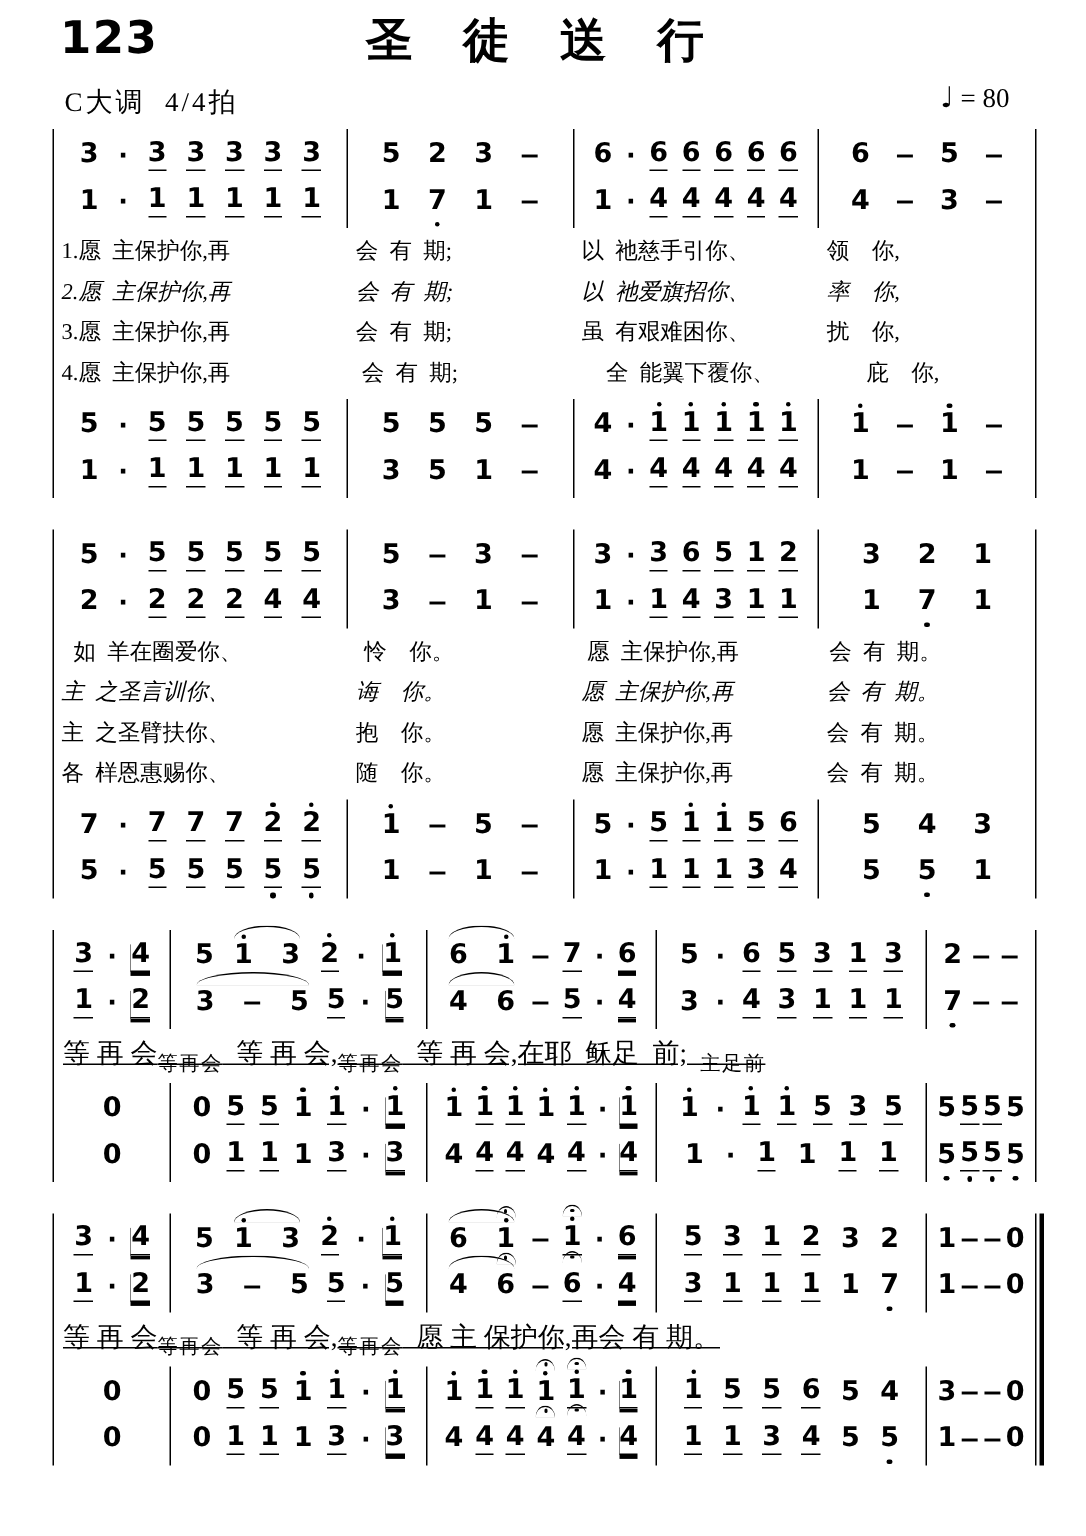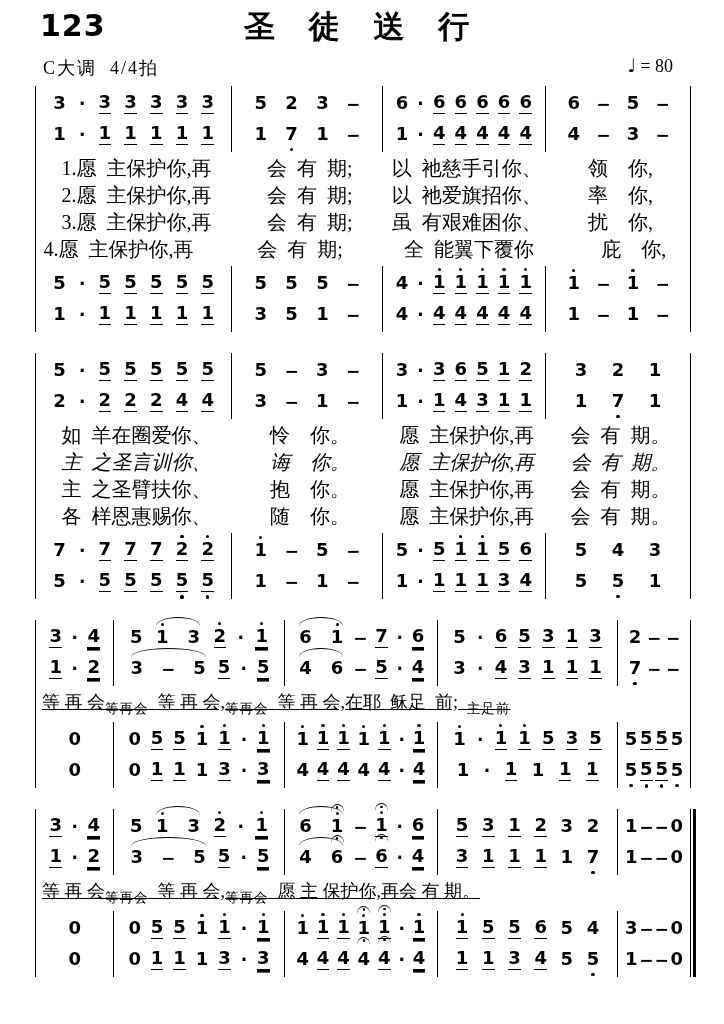--- a/index.html
+++ b/index.html
@@ -31,21 +31,21 @@
         border-top:1.8px solid #000;border-radius:50% 50% 0 0/100% 100% 0 0;}
   .ferm::after{content:'';position:absolute;left:50%;top:1.5px;width:2.6px;height:2.6px;margin-left:-1.3px;border-radius:50%;background:#000;}
   .aug{font:700 17px "DejaVu Sans",sans-serif;padding:0 1px;}
   .sus{font:700 17px "DejaVu Sans",sans-serif;letter-spacing:0;}
   .arcgrp{position:relative;display:inline-flex;align-items:center;gap:17px;padding:0 2px;}
   .arcgrp::before{content:'';position:absolute;top:-11px;left:3px;right:3px;height:8px;
         border-top:1.6px solid #000;border-radius:50% 50% 0 0/100% 100% 0 0;}
   
   .verses{padding:3px 0 3px;}
   .vrow{display:grid;}
-  .vcell{white-space:pre;font-size:20px;line-height:27px;padding-left:5px;overflow:hidden;text-align:center;}
+  .vcell{white-space:pre;font-size:15px;line-height:27px;padding-left:5px;overflow:hidden;}
   .lyricline{white-space:pre;font-size:18px;line-height:30px;padding:1px 2px 3px 6px;overflow:hidden;text-decoration:underline;}
   .lyricline .small{font-size:13.5px;position:relative;top:5px;letter-spacing:1px;}
 </style>
 </head>
 <body>
 
 <div>
   <div class="hdr">
     <div class="hymn-no">123</div>
     <div class="title">圣 徒 送 行</div>
@@ -126,21 +126,21 @@
             </div>
           </div>
         </div>
         <div class="verses">
           <div class="vrow" style="grid-template-columns: 30fr 23fr 25fr 22fr;">
             <div class="vcell">1.愿  主保护你,再</div>
             <div class="vcell">会  有  期;</div>
             <div class="vcell">以  祂慈手引你、</div>
             <div class="vcell">领    你,</div>
           </div>
-          <div class="vrow" style="grid-template-columns: 30fr 23fr 25fr 22fr;">
+          <div class="vrow" style="grid-template-columns: 30fr 23fr 25fr 22fr; font-style: italic;">
             <div class="vcell">2.愿  主保护你,再</div>
             <div class="vcell">会  有  期;</div>
             <div class="vcell">以  祂爱旗招你、</div>
             <div class="vcell">率    你,</div>
           </div>
           <div class="vrow" style="grid-template-columns: 30fr 23fr 25fr 22fr;">
             <div class="vcell">3.愿  主保护你,再</div>
             <div class="vcell">会  有  期;</div>
             <div class="vcell">虽  有艰难困你、</div>
             <div class="vcell">扰    你,</div>
@@ -286,21 +286,21 @@
               <span class="note"><span class="d">1</span></span>
             </div>
             <div class="mline">
               <span class="note"><span class="d">1</span></span>
               <span class="note"><span class="d">7</span><span class="dotdn"></span></span>
               <span class="note"><span class="d">1</span></span>
             </div>
           </div>
         </div>
         <div class="verses">
-          <div class="vrow" style="grid-template-columns: 30fr 23fr 25fr 22fr;">
+          <div class="vrow" style="grid-template-columns: 30fr 23fr 25fr 22fr; margin-left: 8px;">
             <div class="vcell">如  羊在圈爱你、</div>
             <div class="vcell">怜    你。</div>
             <div class="vcell">愿  主保护你,再</div>
             <div class="vcell">会  有  期。</div>
           </div>
           <div class="vrow" style="grid-template-columns: 30fr 23fr 25fr 22fr; font-style: italic;">
             <div class="vcell">主  之圣言训你、</div>
             <div class="vcell">诲    你。</div>
             <div class="vcell">愿  主保护你,再</div>
             <div class="vcell">会  有  期。</div>

